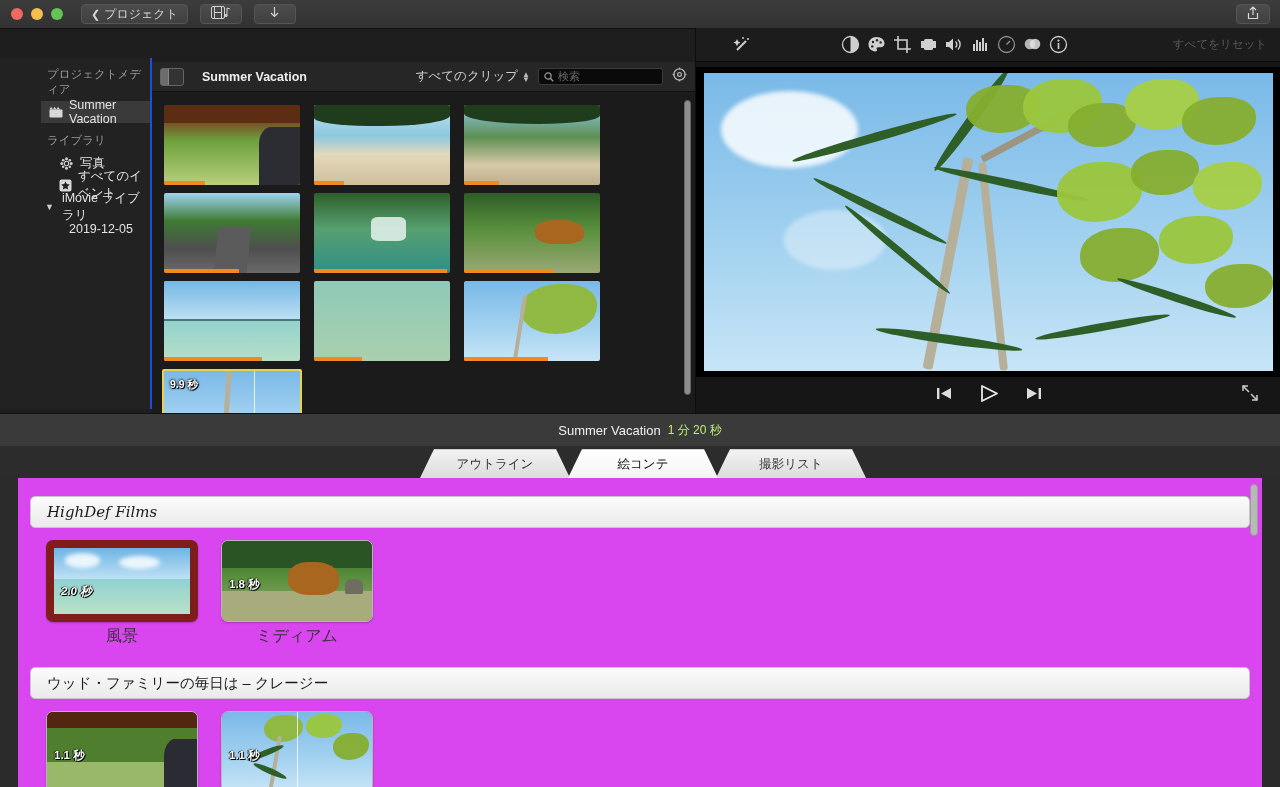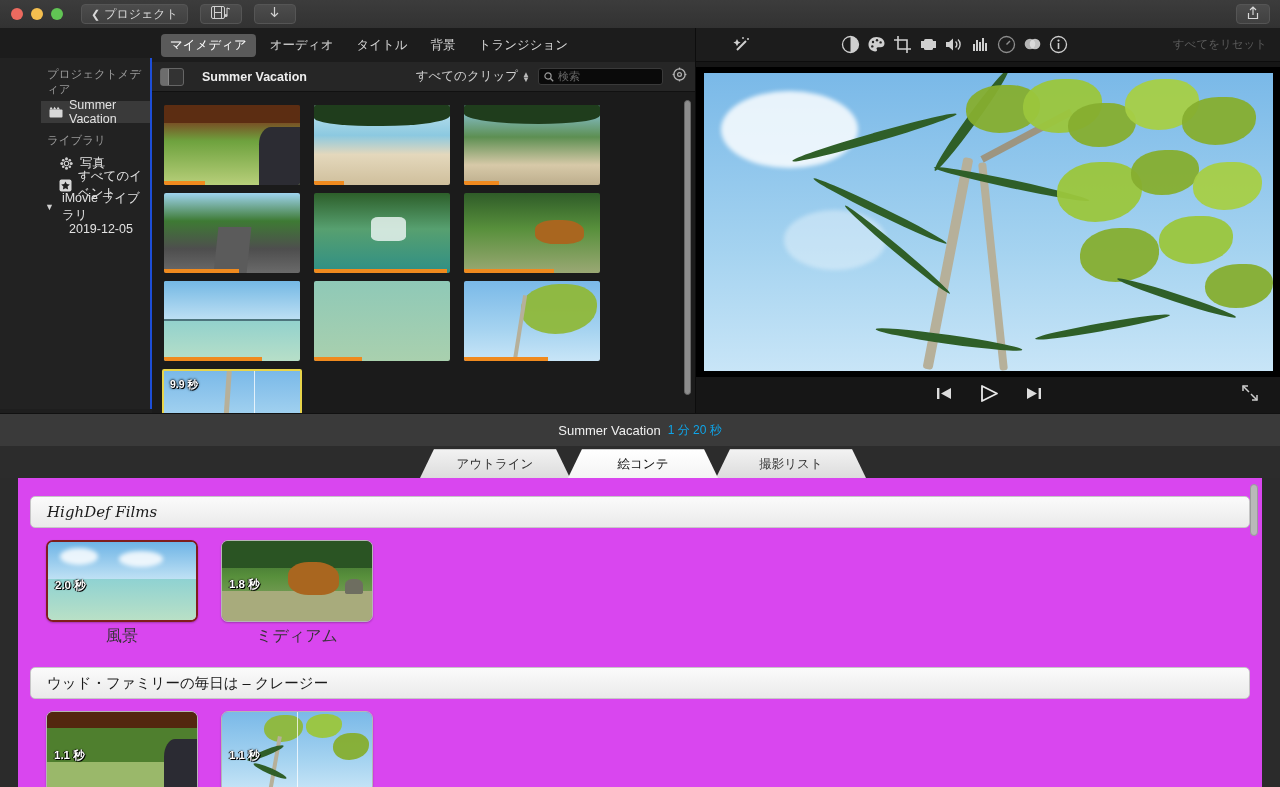--- a/index.html
+++ b/index.html
@@ -140,21 +140,21 @@
   }
   .fs{position:absolute;right:22px;color:#ccc;}
 
   
   .projbar{
     position:absolute;left:0;top:413px;width:1280px;height:33px;
     background:#3a3a3a;border-top:1px solid #111;
     display:flex;align-items:center;justify-content:center;gap:7px;
   }
   .projbar .nm{font-size:13px;color:#f0f0f0;}
-  .projbar .dur{font-size:12px;color:#0ea5e9;}
+  .projbar .dur{font-size:12px;color:#bef264;}
 
   
   .tabstrip{
     position:absolute;left:0;top:446px;width:1280px;height:32px;background:#2c2c2c;
   }
   .tab{
     position:absolute;top:3px;height:29px;
     background:linear-gradient(#f2f2f2,#dcdcdc);
     display:flex;align-items:center;justify-content:center;
     font-size:12.5px;color:#333;box-sizing:border-box;
@@ -181,21 +181,21 @@
   }
   .brand{font-family:"DejaVu Serif",serif;font-style:italic;font-size:15px;color:#1a1a1a;}
   .sect{font-size:14.5px;color:#1a1a1a;}
   .cliprow{display:flex;gap:23px;margin:12px 0 0 28px;}
   .clipcell{width:152px;}
   .clipthumb{
     position:relative;width:152px;height:82px;border-radius:7px;overflow:hidden;
     border:1px solid #b6b6b6;box-sizing:border-box;
     box-shadow:0 1px 2px rgba(0,0,0,.25);
   }
-  .clipthumb.sel{border:2px solid #7f1d1d;}
+  .clipthumb.sel{border:8px solid #7f1d1d;font-style:italic;}
   .clipdur{
     position:absolute;left:7px;top:36px;font-size:11.5px;color:#fff;font-weight:bold;
     text-shadow:0 0 2px #000,1px 1px 0 #000,-1px 0 0 #000;
   }
   .cliplbl{text-align:center;font-size:16px;color:#333;margin-top:4px;}
   .splitline{position:absolute;left:50%;top:0;bottom:0;width:1px;background:rgba(255,255,255,.75);}
   .sea{background:linear-gradient(#79c3de 0%,#8fd0cd 45%,#b7dfc8 100%);}
   .sandbeach{background:linear-gradient(#bfe3ef 0%,#8cc9e0 38%,#e4d8bc 62%,#cfbf9c 100%);}
   .road{background:linear-gradient(#9fd4ef 0%,#3e7a34 35%,#4e4e4e 70%,#6a6a6a 100%);}
   .falls{background:linear-gradient(#2d5f2a 0%,#57a070 45%,#2f8f86 100%);}
@@ -252,27 +252,20 @@
     <div class="tbtn tbtn-share">
       <span>
         <svg width="12" height="14" viewBox="0 0 12 14">
           <path d="M6 1 v8 M3 4 l3 -3 l3 3" stroke="#d8d8d8" fill="none" stroke-width="1.2"></path>
           <path d="M1.5 7 v5.5 h9 V7" stroke="#d8d8d8" fill="none" stroke-width="1.2"></path>
         </svg>
       </span>
     </div>
   </div>
 
-  <div class="tabsbar">
-    <div class="mtab sel">マイメディア</div>
-    <div class="mtab">オーディオ</div>
-    <div class="mtab">タイトル</div>
-    <div class="mtab">背景</div>
-    <div class="mtab">トランジション</div>
-  </div>
 
   <div class="vtoolbar">
     <div class="vicon wand">
       <svg width="18" height="18" viewBox="0 0 18 18">
         <path d="M4 14 L13 5" stroke="#cfcfcf" stroke-width="2" fill="none"></path>
         <path d="M3 4 l1.2 2.4 L6.6 7.6 L4.2 8.8 L3 11.2 L1.8 8.8 L-0.6 7.6 L1.8 6.4 Z" fill="#cfcfcf" transform="translate(1,-1)"></path>
         <circle cx="15" cy="3" r="1" fill="#cfcfcf"></circle>
         <circle cx="10" cy="2" r="0.9" fill="#cfcfcf"></circle>
       </svg>
     </div>

